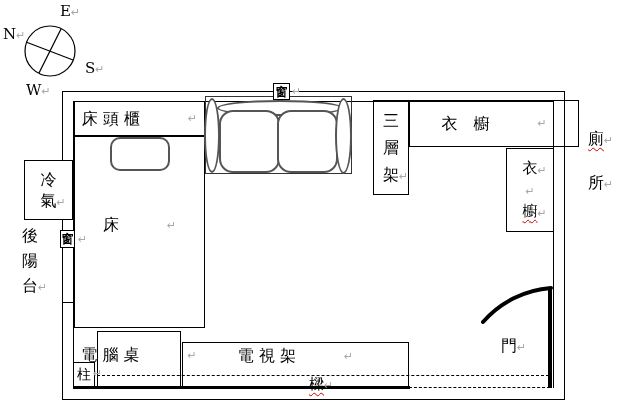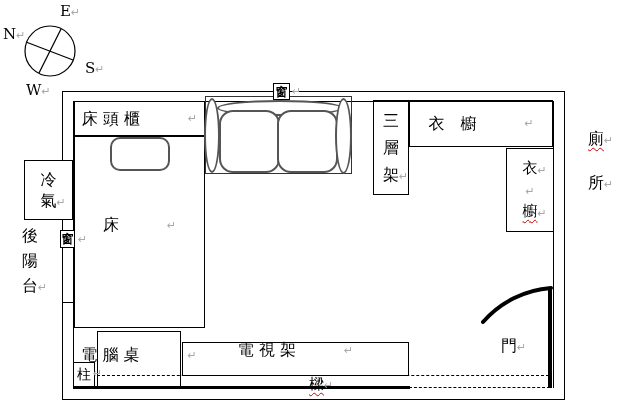--- a/index.html
+++ b/index.html
@@ -66,21 +66,21 @@
   <div class="soft" style="left:277px; top:110px; width:61px; height:63px; border-radius:14px; z-index:3;"></div>
   <div class="soft" style="left:204px; top:98px; width:16px; height:75px; border-radius:50%; z-index:3;"></div>
   <div class="soft" style="left:335px; top:98px; width:17px; height:76px; border-radius:50%; z-index:3;"></div>
 
   <div class="box vstack" style="left:373px; top:100px; width:36px; height:95px; justify-content:center; gap:11px;">
     <div class="vrow"><span>三</span></div>
     <div class="vrow"><span>層</span></div>
     <div class="vrow"><span>架</span><span class="ret">↵</span></div>
   </div>
 
-  <div class="box cflex" style="left:409px; top:100px; width:144px; height:47px;">
+  <div class="box cflex" style="left:409px; top:100px; width:170px; height:47px;">
     <span class="lbl">衣　櫥</span>
       <span class="ret">↵</span>
   </div>
 
   <div class="box vstack" style="left:506px; top:148px; width:48px; height:84px; justify-content:center; gap:6px;">
     <div class="vrow" style="font-size:15px;"><span>衣</span><span class="ret">↵</span></div>
     <div class="vrow"><span class="ret" style="position:static;">↵</span></div>
     <div class="vrow" style="font-size:15px;"><span class="sp">櫥</span><span class="ret">↵</span></div>
   </div>
 
@@ -106,21 +106,21 @@
 
   <div class="vstack abs" style="left:585px; top:131px; width:22px; gap:28px;">
     <div class="vrow"><span class="sp">廁</span><span class="ret">↵</span></div>
     <div class="vrow"><span>所</span><span class="ret">↵</span></div>
   </div>
 
   <div class="box cflex" style="left:97px; top:331px; width:84px; height:57px; padding-bottom:9px;">
     <span class="lbl">電 腦 桌</span>
       <span class="ret">↵</span>
   </div>
-  <div class="box cflex" style="left:182px; top:342px; width:227px; height:34px; padding-bottom:18px;">
+  <div class="box cflex" style="left:182px; top:342px; width:227px; height:46px; padding-bottom:18px;">
     <span class="lbl">電 視 架</span>
       <span class="ret">↵</span>
   </div>
   <div class="box" style="left:73px; top:362px; width:22px; height:26px;">
     <span class="lbl abs" style="left:3px; top:4px; font-size:14px;">柱</span>
     <span class="ret abs" style="left:19px; top:5px;">↵</span>
   </div>
 
   <div class="solidH" style="left:548px; top:288px; width:4px; height:100px; z-index:4;"></div>
   <svg class="abs" style="left:0; top:0; z-index:4; pointer-events:none;" width="626" height="414">

